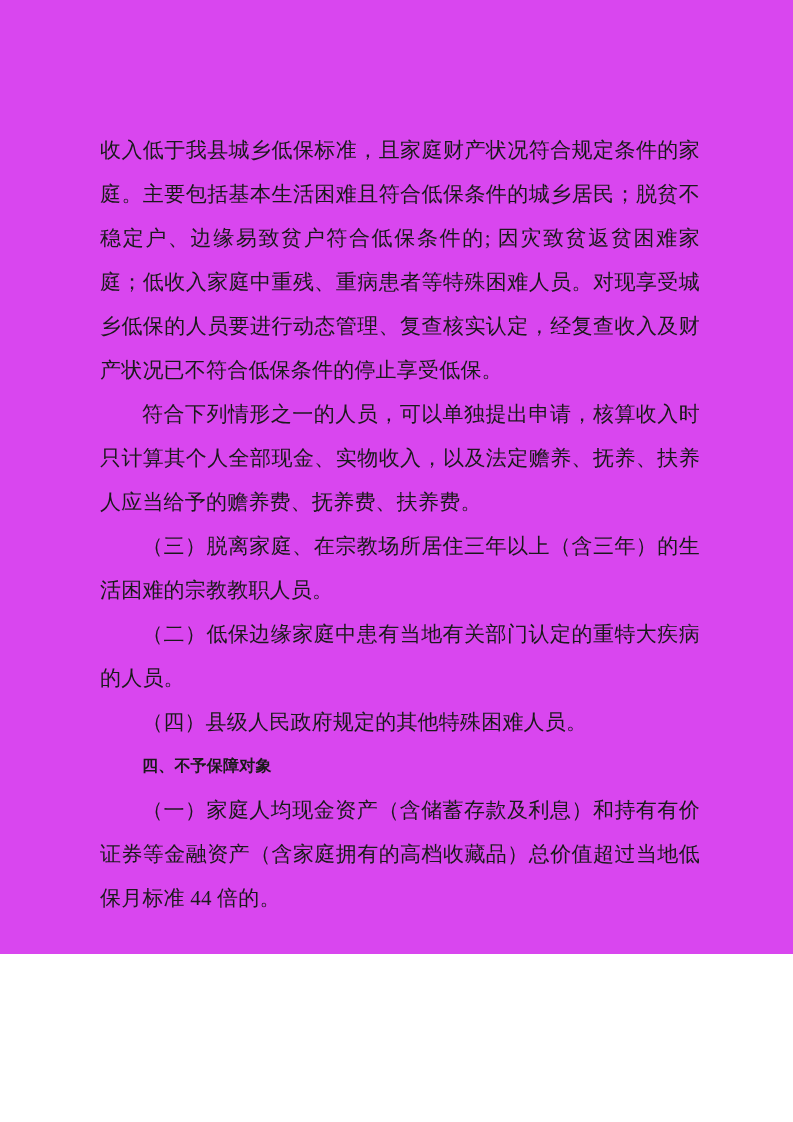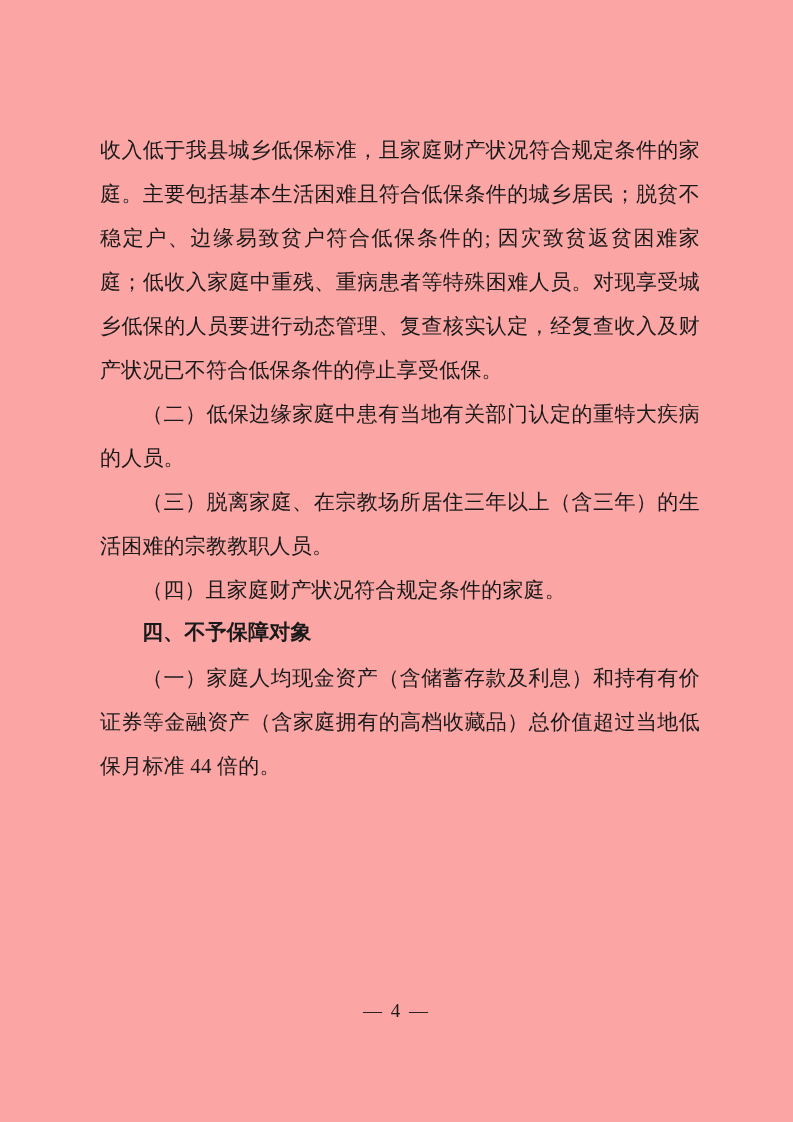--- a/index.html
+++ b/index.html
@@ -3,22 +3,22 @@
 <meta charset="utf-8">
 <style>
   html, body {
     margin: 0;
     padding: 0;
     background: #ffffff;
   }
   .page {
     position: relative;
     width: 793px;
-    height: 1122px;
-    background: #fca5a5;
+    height: 954px;
+    background: #d946ef;
     box-sizing: border-box;
     overflow: hidden;
   }
   .content {
     position: absolute;
     left: 100px;
     top: 128px;
     width: 600px;
   }
   .para {
@@ -29,42 +29,43 @@
     text-align: justify;
     text-justify: inter-ideograph;
     margin: 0;
     letter-spacing: 0.2px;
   }
   .para.indent {
     text-indent: 42px;
   }
   .para.heading {
     text-indent: 42px;
-    font-family: Liberation Mono, monospace;
+    font-family: Liberation Sans, sans-serif;
     font-weight: bold;
-    font-size: 21px;
+    font-size: 16px;
   }
   .pagenum {
     position: absolute;
     left: 0;
     right: 0;
     top: 1000px;
     text-align: center;
     font-family: "Liberation Serif", "DejaVu Serif", serif;
     font-size: 19px;
     color: #1a1a1a;
     letter-spacing: 2px;
   }
 </style>
 </head>
 <body>
 
 <div class="page">
   <div class="content">
     <p class="para">收入低于我县城乡低保标准，且家庭财产状况符合规定条件的家庭。主要包括基本生活困难且符合低保条件的城乡居民；脱贫不稳定户、边缘易致贫户符合低保条件的; 因灾致贫返贫困难家庭；低收入家庭中重残、重病患者等特殊困难人员。对现享受城乡低保的人员要进行动态管理、复查核实认定，经复查收入及财产状况已不符合低保条件的停止享受低保。</p>
+    <p class="para indent">符合下列情形之一的人员，可以单独提出申请，核算收入时只计算其个人全部现金、实物收入，以及法定赡养、抚养、扶养人应当给予的赡养费、抚养费、扶养费。</p>
+    <p class="para indent">（三）脱离家庭、在宗教场所居住三年以上（含三年）的生活困难的宗教教职人员。</p>
     <p class="para indent">（二）低保边缘家庭中患有当地有关部门认定的重特大疾病的人员。</p>
-    <p class="para indent">（三）脱离家庭、在宗教场所居住三年以上（含三年）的生活困难的宗教教职人员。</p>
-    <p class="para indent">（四）且家庭财产状况符合规定条件的家庭。</p>
+    <p class="para indent">（四）县级人民政府规定的其他特殊困难人员。</p>
     <p class="para heading">四、不予保障对象</p>
     <p class="para indent">（一）家庭人均现金资产（含储蓄存款及利息）和持有有价证券等金融资产（含家庭拥有的高档收藏品）总价值超过当地低保月标准 44 倍的。</p>
   </div>
   <div class="pagenum">— 4 —</div>
 </div>
 
 </body></html>

